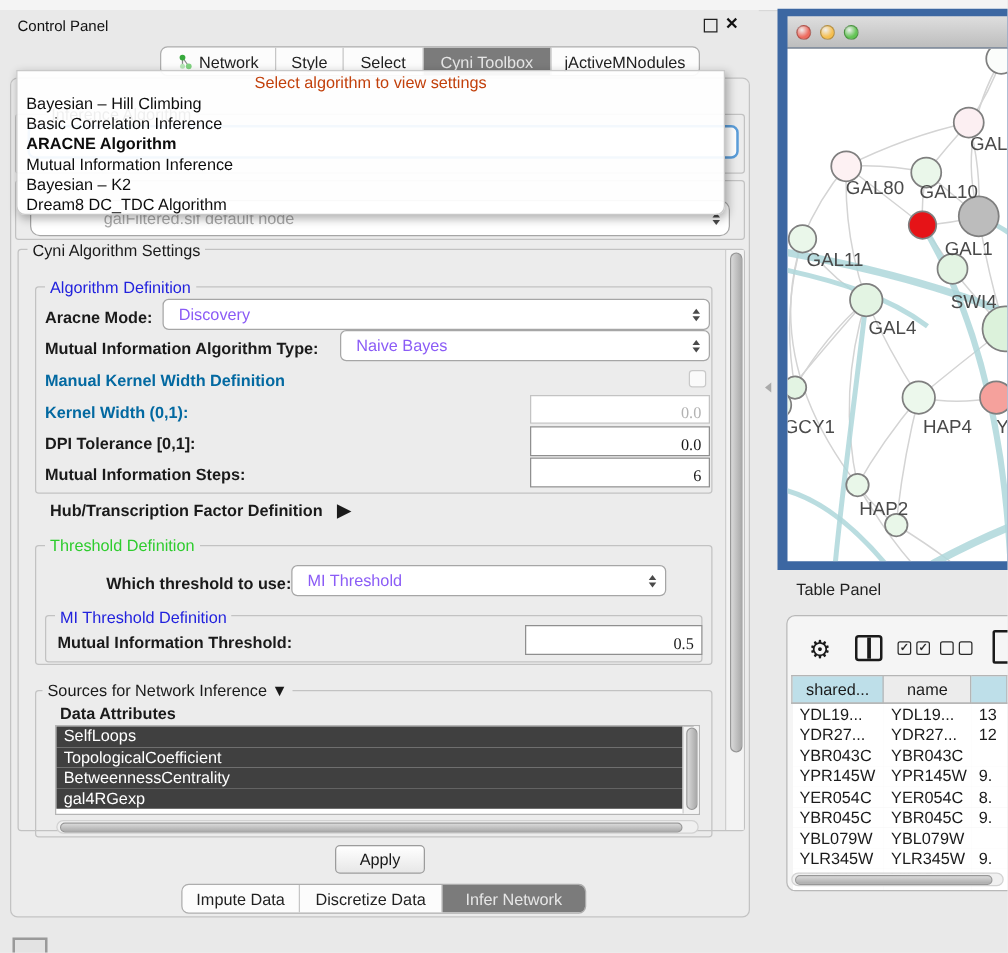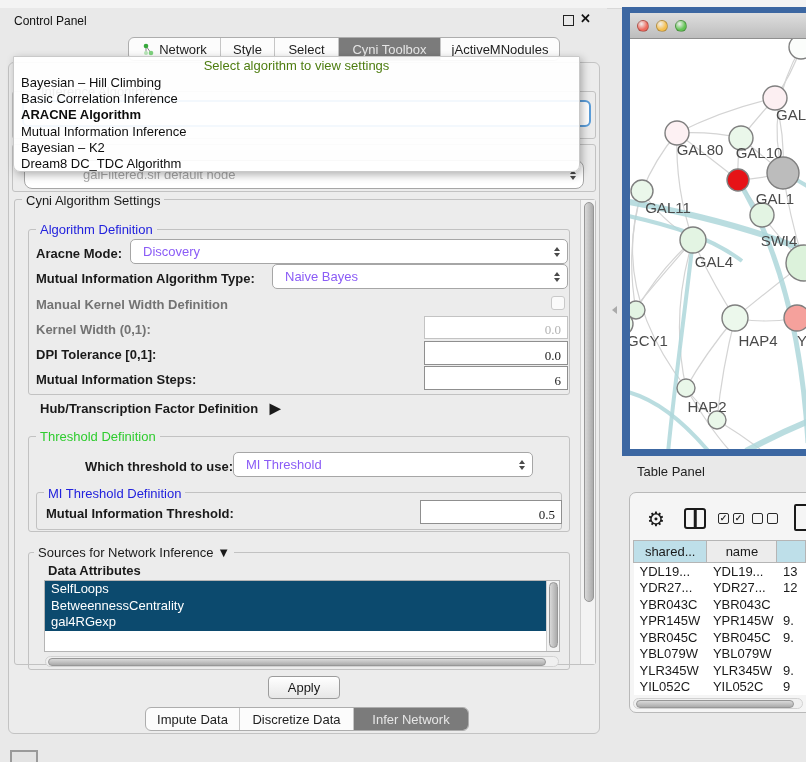--- a/index.html
+++ b/index.html
@@ -22,44 +22,44 @@
   #bottom-tabs{left:145px;top:707px;width:322px;}
   
   #content-panel{left:8px;top:62px;width:592px;height:672px;background:#ececec;
     border:1px solid #c3c3c3;border-radius:6px;box-sizing:border-box;}
   
   .group{border:1px solid #c2c2c2;border-radius:3px;box-sizing:border-box;}
   .legend{font-size:13px;background:#ececec;padding:0 4px;white-space:nowrap;}
   .legend.blue{color:#2222dd;}
   .legend.green{color:#2ecc2e;}
   .lbl{font-size:13px;font-weight:bold;white-space:nowrap;}
-  .lbl.dis{color:#737373;}
+  .lbl.dis{color:#0369a1;}
   
   .combo{background:#fff;border:1px solid #a6a6a6;border-radius:5px;box-sizing:border-box;
     font-size:13px;color:#8b5cf6;display:flex;align-items:center;padding-left:12px;}
   .spinner{position:absolute;right:7px;top:50%;transform:translateY(-50%);display:flex;flex-direction:column;gap:2px;}
   .tri-up{width:0;height:0;border-left:3.5px solid transparent;border-right:3.5px solid transparent;border-bottom:4.5px solid #4a4a4a;}
   .tri-dn{width:0;height:0;border-left:3.5px solid transparent;border-right:3.5px solid transparent;border-top:4.5px solid #4a4a4a;}
   
   .tin{background:#fff;border:1px solid #8f8f8f;box-sizing:border-box;font-size:13px;
     text-align:right;padding-right:6px;display:flex;align-items:flex-end;justify-content:flex-end;font-family:Liberation Serif, serif;}
   .tin.dis{border-color:#c3c3c3;color:#b3b3b3;}
   .cbox{width:14px;height:14px;border:1px solid #c9c9c9;border-radius:3px;background:#fafafa;box-sizing:border-box;}
   
   .sb-track-v{background:#f3f3f3;border-left:1px solid #cfcfcf;box-sizing:border-box;}
   .sb-thumb{background:linear-gradient(90deg,#d9d9d9,#ababab);border:1px solid #979797;border-radius:5px;box-sizing:border-box;}
   .sb-thumb-h{background:linear-gradient(#d9d9d9,#ababab);border:1px solid #979797;border-radius:5px;box-sizing:border-box;}
   .sb-track-h{background:#f0f0f0;border:1px solid #d2d2d2;border-radius:6px;box-sizing:border-box;}
   
   #attr-list{background:#fff;border:1px solid #b5b5b5;box-sizing:border-box;overflow:hidden;}
-  .attr-item{height:16.5px;line-height:16.5px;background:#0c4a6e;color:#fff;font-size:13px;padding-left:6px;width:510px;box-sizing:border-box;}
+  .attr-item{height:16.5px;line-height:16.5px;background:#404040;color:#fff;font-size:13px;padding-left:6px;width:510px;box-sizing:border-box;}
   
   #algo-dropdown{left:13px;top:56px;width:567px;height:116px;background:rgba(255,255,255,0.93);
     border:1px solid #c9c9c9;border-radius:0 0 7px 7px;box-shadow:2px 3px 8px rgba(0,0,0,0.30);box-sizing:border-box;z-index:30;}
-  #dd-placeholder{height:18px;line-height:18px;text-align:center;color:#4d7c0f;font-size:13px;}
+  #dd-placeholder{height:18px;line-height:18px;text-align:center;color:#c2410c;font-size:13px;}
   .dd-item{height:16.2px;line-height:16.2px;font-size:13px;color:#0d0d0d;padding-left:7px;}
   .dd-item.bold{font-weight:bold;}
   
   #apply-btn{left:268px;top:676px;width:70px;height:21px;border:1px solid #9c9c9c;border-radius:4px;
     background:linear-gradient(#ffffff,#e7e7e7);font-size:13px;display:flex;align-items:center;justify-content:center;}
   
   #net-window{left:622px;top:7px;width:200px;height:449px;background:#3c67a2;}
   #net-titlebar{left:630px;top:13px;width:176px;height:26px;background:linear-gradient(#dedede,#bdbdbd);
     border-bottom:1px solid #8f8f8f;box-sizing:border-box;display:flex;align-items:center;padding-left:7px;gap:7px;}
   .tl{width:12px;height:12px;border-radius:50%;box-sizing:border-box;}
@@ -216,20 +216,21 @@
     <span>0.5</span>
   </div>
 
 <div class="abs group" style="left:28px;top:552px;width:542px;height:118px;"></div>
 <span class="legend abs" style="left:34px;top:545px;">Sources for Network Inference ▼</span>
 <span class="abs lbl" style="left:36px;top:563px;margin-left:12px;">Data Attributes</span>
 
 <div class="abs" id="attr-list" style="left:44px;top:580px;width:516px;height:72px;">
   <div id="attr-items">
       <div class="attr-item">SelfLoops</div>
+      <div class="attr-item">TopologicalCoefficient</div>
       <div class="attr-item">BetweennessCentrality</div>
       <div class="attr-item">gal4RGexp</div>
     </div>
   <div class="abs sb-track-v" style="right:0;top:0;width:13px;height:70px;">
     <div class="sb-thumb" style="position:absolute;left:2px;top:1px;width:9px;height:66px;"></div>
   </div>
 </div>
 <div class="abs sb-track-h" style="left:45px;top:656px;width:514px;height:11px;">
   <div class="sb-thumb-h" style="position:absolute;left:2px;top:1px;width:498px;height:8px;"></div>
 </div>
@@ -362,20 +363,25 @@
         <td>YBR043C</td>
         <td>YBR043C</td>
         <td></td>
       </tr>
       <tr>
         <td>YPR145W</td>
         <td>YPR145W</td>
         <td>9.</td>
       </tr>
       <tr>
+        <td>YER054C</td>
+        <td>YER054C</td>
+        <td>8.</td>
+      </tr>
+      <tr>
         <td>YBR045C</td>
         <td>YBR045C</td>
         <td>9.</td>
       </tr>
       <tr>
         <td>YBL079W</td>
         <td>YBL079W</td>
         <td></td>
       </tr>
       <tr>

